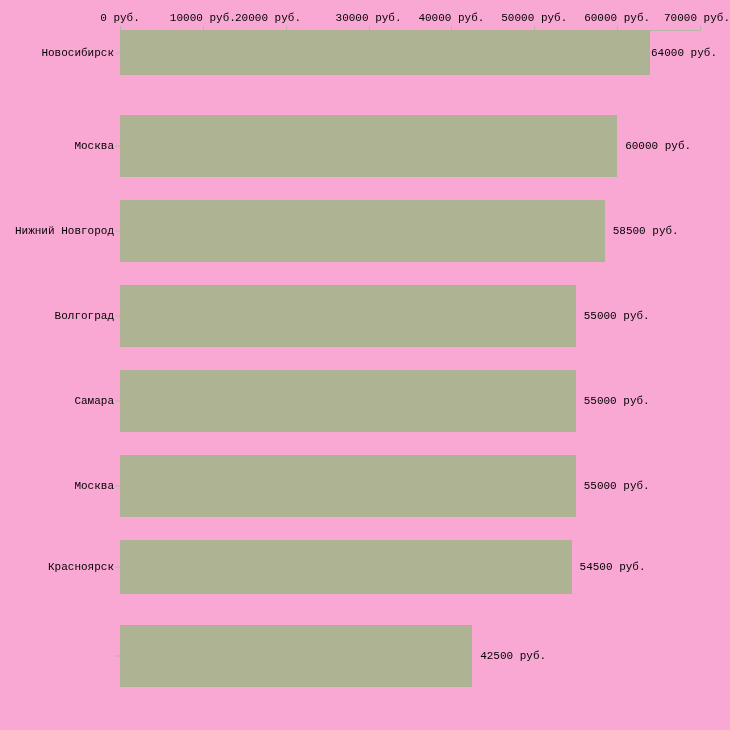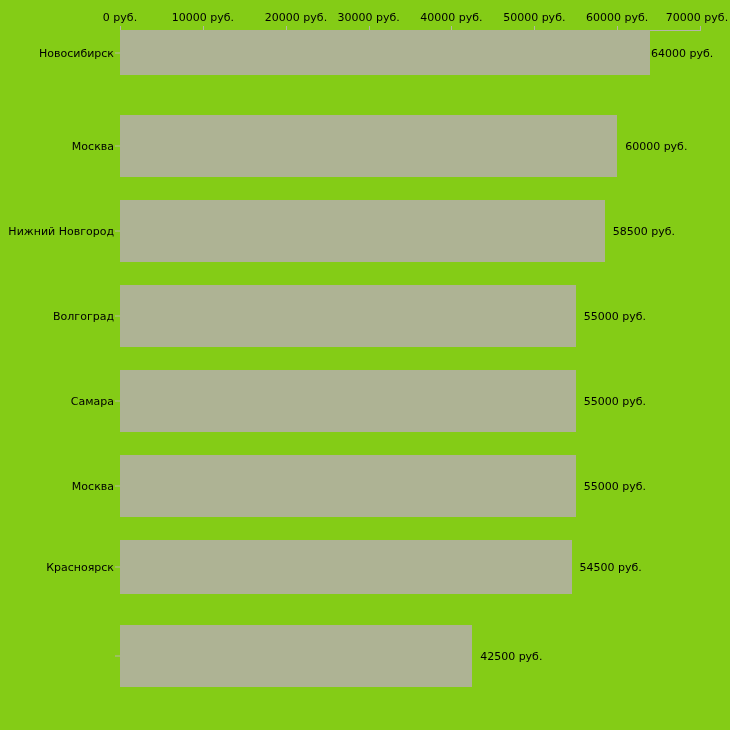--- a/index.html
+++ b/index.html
@@ -10,21 +10,22 @@
   body {
     width: 730px;
     height: 730px;
     font-family: "DejaVu Sans", sans-serif;
     overflow: hidden;
   }
   #chart-root {
     position: relative;
     width: 730px;
     height: 730px;
-    background: #84cc16;
+    background: #f9a8d4;
+    font-family: Liberation Mono, monospace;
   }
   
   .axis-top {
     position: absolute;
     left: 0; top: 0;
     width: 730px;
     height: 32px;
   }
   .tick-label {
     position: absolute;
@@ -110,21 +111,21 @@
 
 <div id="chart-root">
 
   <div class="axis-top" id="axis-top">
       <div class="axis-line" style="left: 120px; width: 580px;"></div>
       <div class="tick-mark" style="left: 120px;"></div>
       <div class="tick-label" style="left: 120px;">0 руб.</div>
       <div class="tick-mark" style="left: 202.857px;"></div>
       <div class="tick-label" style="left: 202.857px;">10000 руб.</div>
       <div class="tick-mark" style="left: 285.714px;"></div>
-      <div class="tick-label" style="left: 296px;">20000 руб.</div>
+      <div class="tick-label" style="left: 268px;">20000 руб.</div>
       <div class="tick-mark" style="left: 368.571px;"></div>
       <div class="tick-label" style="left: 368.571px;">30000 руб.</div>
       <div class="tick-mark" style="left: 451.429px;"></div>
       <div class="tick-label" style="left: 451.429px;">40000 руб.</div>
       <div class="tick-mark" style="left: 534.286px;"></div>
       <div class="tick-label" style="left: 534.286px;">50000 руб.</div>
       <div class="tick-mark" style="left: 617.143px;"></div>
       <div class="tick-label" style="left: 617.143px;">60000 руб.</div>
       <div class="tick-mark" style="left: 700px;"></div>
       <div class="tick-label" style="left: 697px;">70000 руб.</div>

